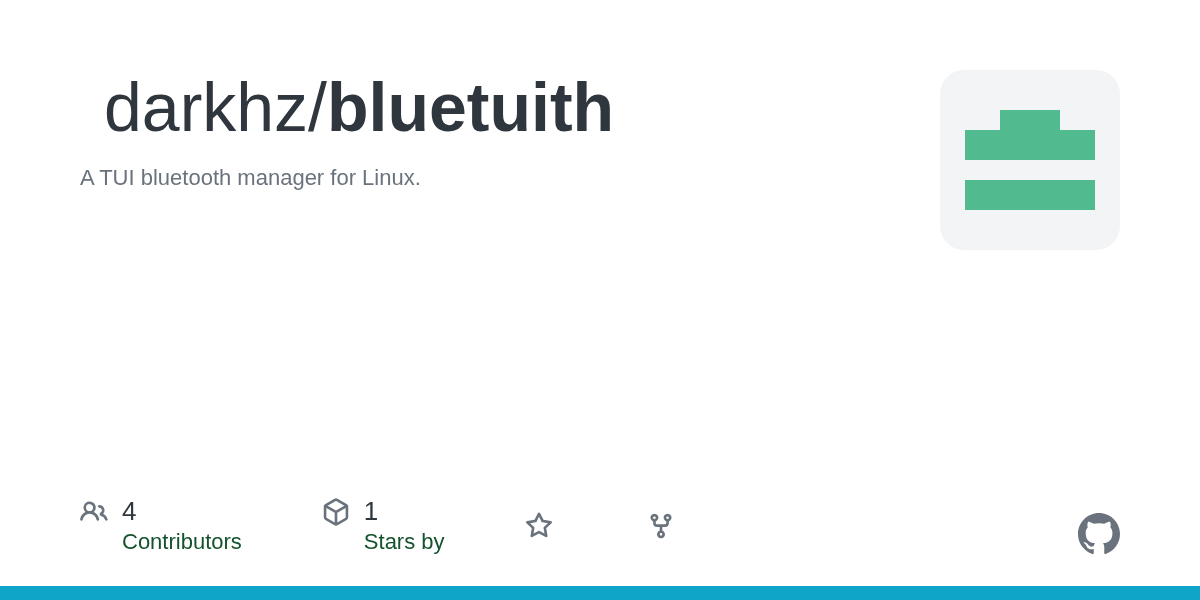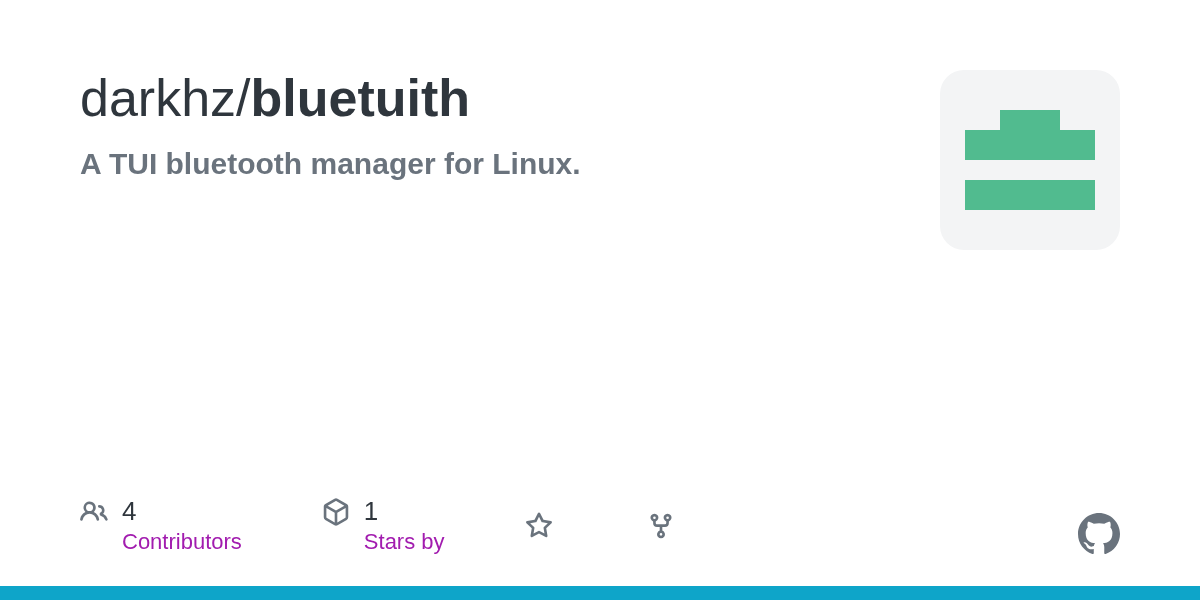--- a/index.html
+++ b/index.html
@@ -22,36 +22,37 @@
     }
     .header-row {
       display: flex;
       justify-content: space-between;
       align-items: flex-start;
     }
     .title-section {
       flex: 1;
     }
     .repo-title {
-      font-size: 52px;
+      font-size: 68px;
       line-height: 1.1;
       color: #2f363d;
       font-weight: 400;
+      margin-left: 24px;
     }
     .repo-owner {
       font-weight: 400;
     }
     .repo-name {
       font-weight: 700;
     }
     .repo-description {
-      font-size: 30px;
+      font-size: 22px;
       color: #6a737d;
       margin-top: 20px;
-      font-weight: 700;
+      font-weight: 400;
     }
     .repo-icon-box {
       width: 180px;
       height: 180px;
       background: #f3f4f5;
       border-radius: 24px;
       display: flex;
       flex-direction: column;
       align-items: center;
       justify-content: center;
@@ -108,21 +109,21 @@
       display: flex;
       flex-direction: column;
     }
     .stat-value {
       font-size: 26px;
       color: #2f363d;
       line-height: 1.2;
     }
     .stat-label {
       font-size: 22px;
-      color: #a21caf;
+      color: #14532d;
       margin-top: 2px;
     }
     .github-logo {
       position: absolute;
       bottom: 45px;
       right: 80px;
       width: 42px;
       height: 42px;
       fill: #6a737d;
     }

